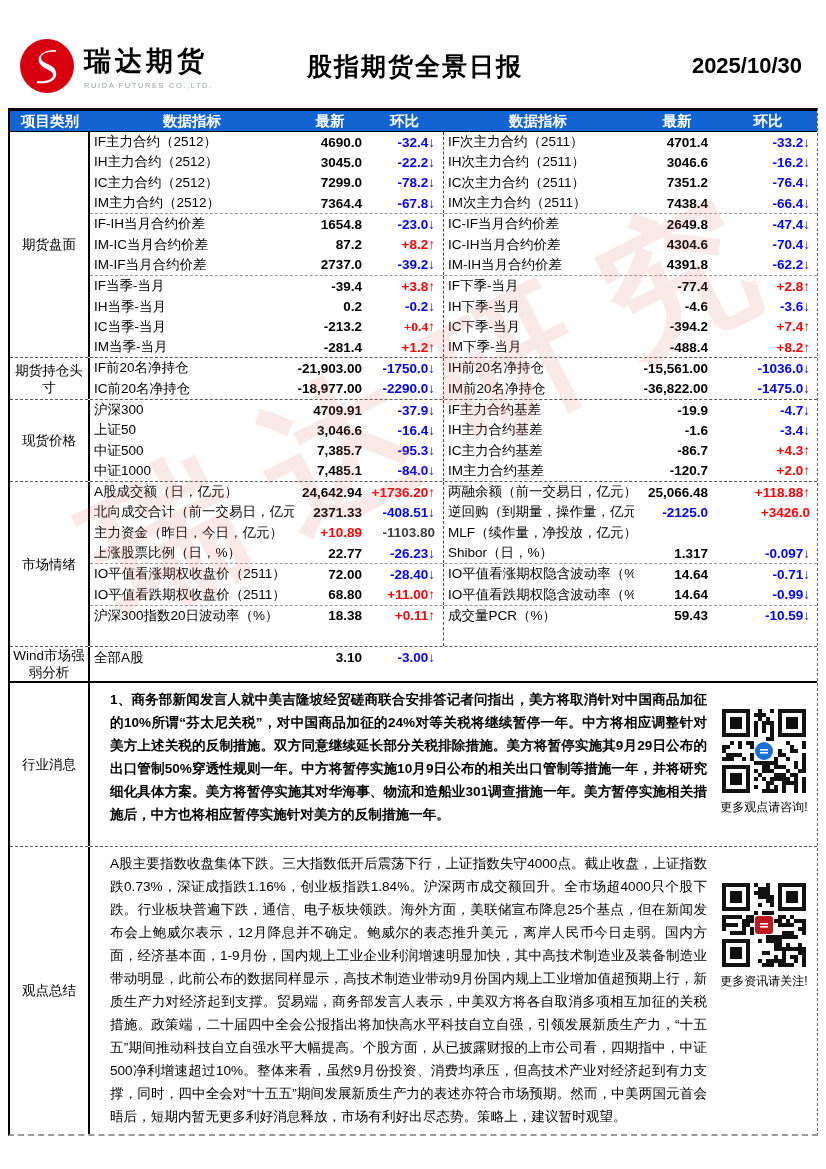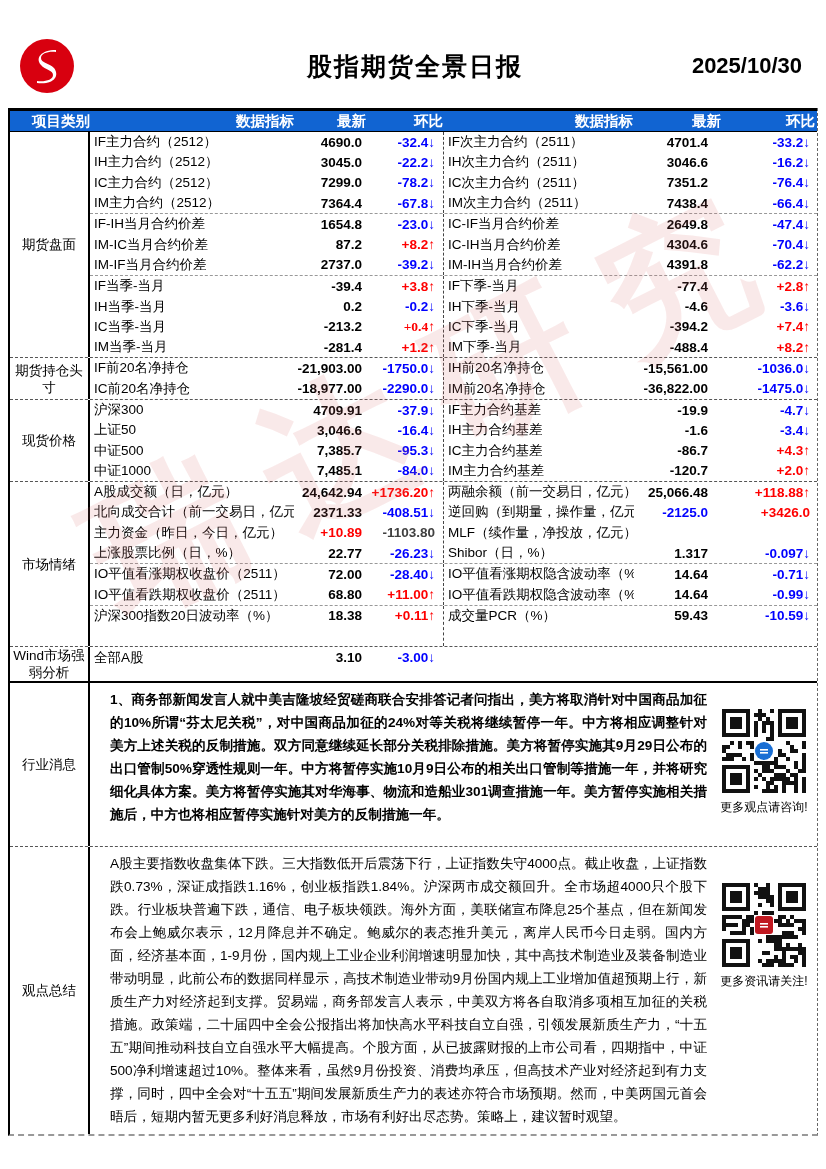--- a/index.html
+++ b/index.html
@@ -19,21 +19,21 @@
   .pdate { width:260px; text-align:right; font-size:22px; font-weight:bold; padding-right:10px; }
   
   .tbl {
     margin:0 8px; width:810px; position:relative;
     border-left:2px solid #000; border-right:1.5px dashed #666; border-bottom:2px dashed #999;
   }
   .thead {
     display:flex; align-items:center; height:24px; color:#fff; font-weight:bold; font-size:14.5px;
     border-top:3px solid #000; border-bottom:1px solid #000;
   }
-  .thead span { display:block; text-align:right; }
+  .thead span { display:block; text-align:center; }
   .h-cat { width:80px; } .h-l1 { width:204px; } .h-v1 { width:72px; } .h-c1 { width:77px; }
   .h-l2 { width:190px; } .h-v2 { width:88px; } .h-c2 { width:94px; }
   .sec { display:flex; }
   .sec + .sec { border-top:1.5px dashed #555; }
   .cat {
     width:80px; flex:0 0 80px; border-right:2px solid #000;
     display:flex; align-items:center; justify-content:center; text-align:center;
     font-size:13.5px; line-height:17px; padding:0 2px;
   }
   .content { flex:1; }
@@ -72,20 +72,24 @@
 <body>
 
 <div class="watermark" style="color: rgb(217, 106, 106);">瑞达研究</div>
 
 <div class="pagehead">
   <div class="logo">
     <svg width="58" height="58" viewBox="0 0 58 58">
       <circle cx="29" cy="29" r="27" fill="#d8000f"></circle>
       <path d="M38 13 C 23 13 17 21 23 28 C 27 33 35 33 35 38 C 35 43 27 45 19 44 L 19 46 C 36 48 42 39 36 31 C 31 26 23 26 23 21 C 23 16 31 14 38 15 Z" fill="#fff"></path>
     </svg>
+    <div class="logotxt">
+      <div class="cn">瑞达期货</div>
+      <div class="en">RUIDA FUTURES CO.,LTD.</div>
+    </div>
   </div>
   <div class="ptitle">股指期货全景日报</div>
   <div class="pdate">2025/10/30</div>
 </div>
 
 <div class="tbl">
   <div class="thead" style="background: rgb(17, 100, 210);">
     <span class="h-cat">项目类别</span>
     <span class="h-l1">数据指标</span>
     <span class="h-v1">最新</span>

